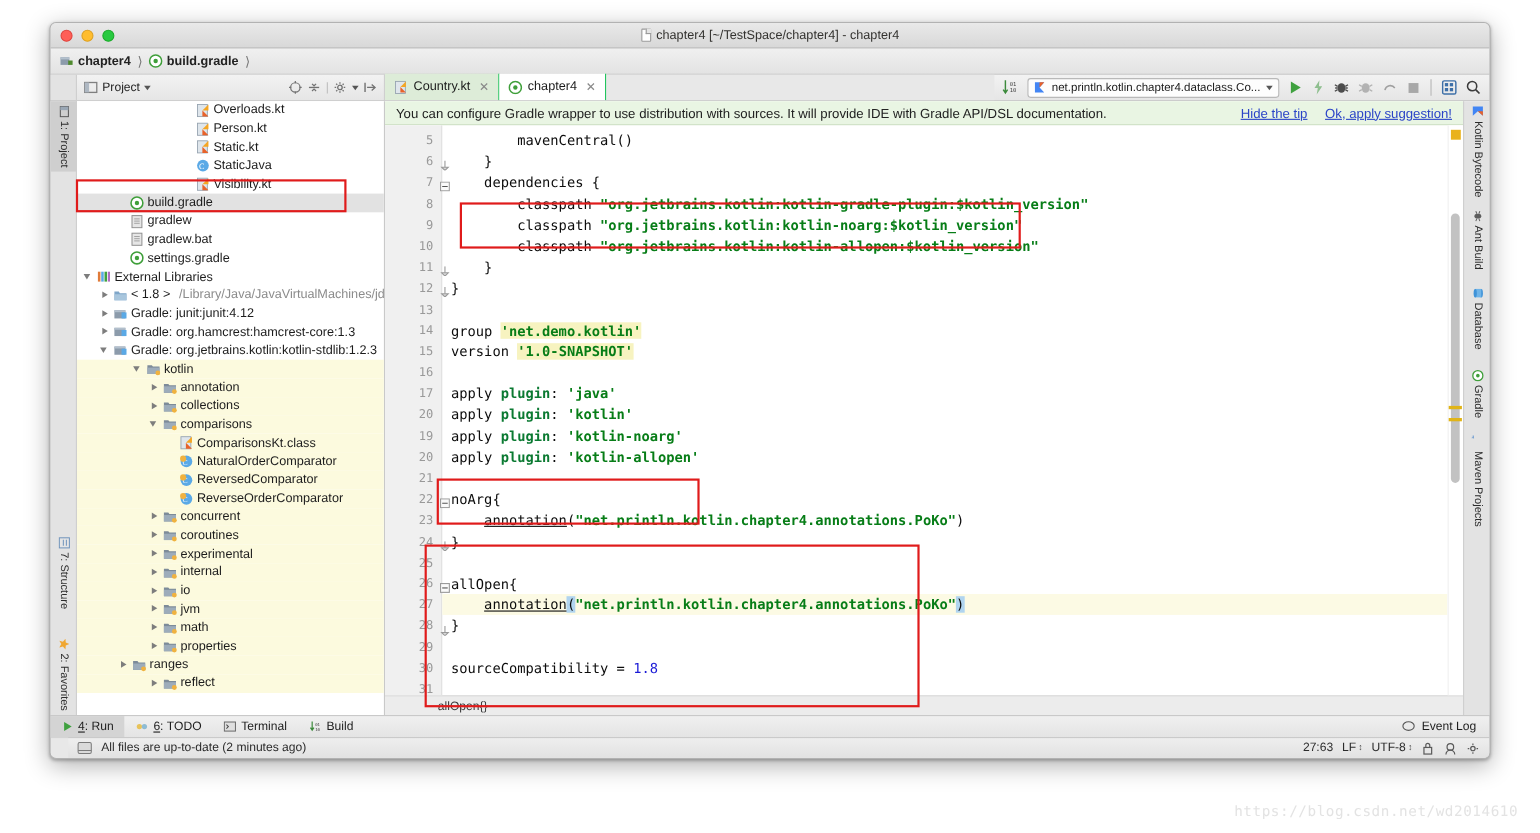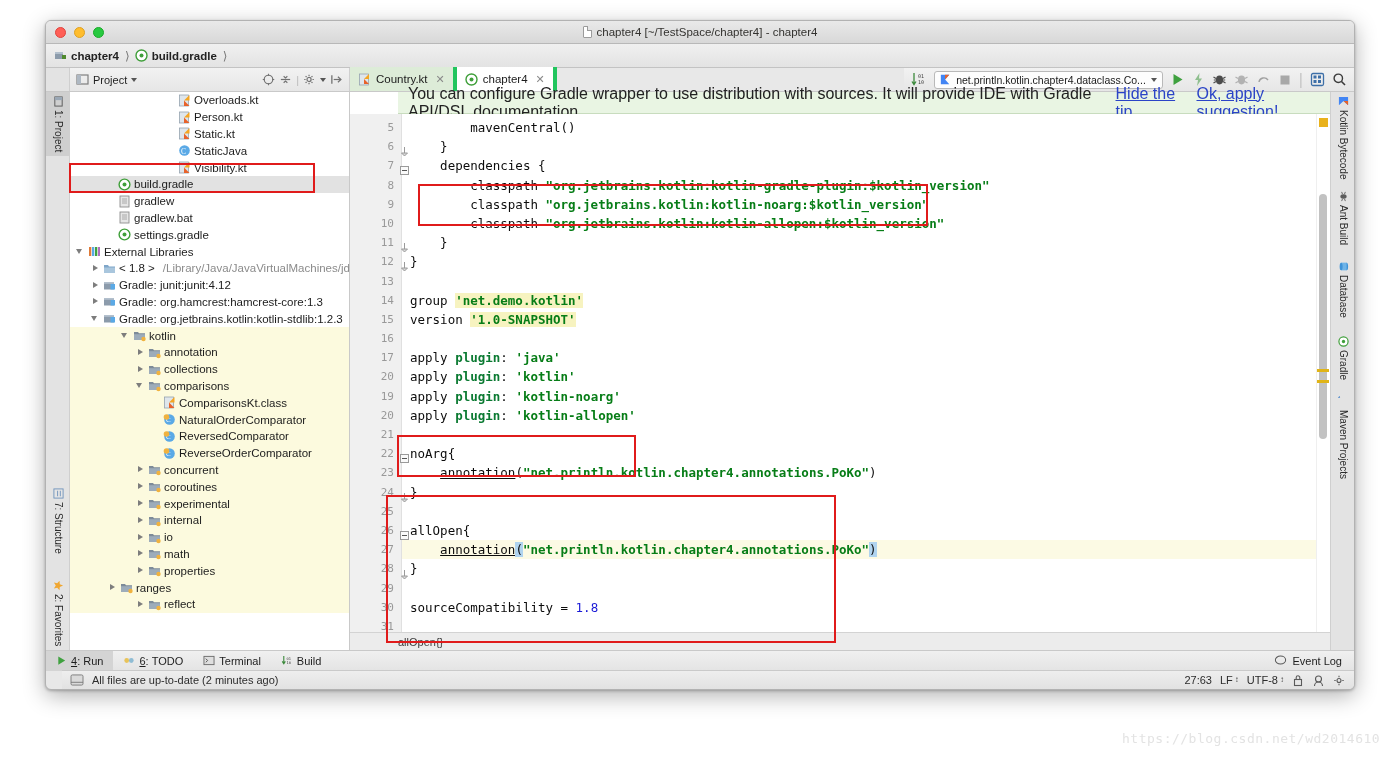--- a/index.html
+++ b/index.html
@@ -69,21 +69,21 @@
     font-size:11px; color:#1f1f1f;
   }
   .proj-head .spacer{flex:1;}
   .tiny-ic{width:13px;height:13px;display:inline-block;opacity:.75;}
   .editor-tabs {
     flex:1; display:flex; align-items:flex-end; background:#e8e8e8;
   }
   .etab {
     height:24px; display:flex; align-items:center; gap:5px;
     padding:0 8px; font-size:11.5px; color:#1b1b1b;
-    border-right:4px solid #22c55e;
+    border-right:1px solid #22c55e;
     background:#ddecd8;
   }
   .etab.active { background:#ffffff; }
   .etab .x { color:#8a8a8a; font-size:11px; margin-left:3px; }
   .rtool {
     flex:0 0 420px; display:flex; align-items:center; gap:7px;
     padding:0 7px; justify-content:flex-end;
   }
   .runcfg {
     display:flex; align-items:center; gap:5px;
@@ -129,21 +129,21 @@
   .arrow { width:9px; height:9px; flex:0 0 9px; position:relative; }
   .arrow.closed:after{content:"";position:absolute;left:2px;top:1px;border-left:5px solid #7d7d7d;border-top:3.5px solid transparent;border-bottom:3.5px solid transparent;}
   .arrow.open:after{content:"";position:absolute;left:0px;top:2px;border-top:5px solid #7d7d7d;border-left:3.5px solid transparent;border-right:3.5px solid transparent;}
   .ic { width:13px; height:13px; flex:0 0 13px; }
   .muted{ color:#8b8b8b; }
 
   
   .editor-wrap { flex:1; min-width:0; display:flex; flex-direction:column; background:#fff; position:relative;}
   .tipbar {
     height:22px; flex:0 0 22px; background:#e9f5e3; border-bottom:1px solid #c8dcbe;
-    display:flex; align-items:center; padding:0 10px; font-size:16px; color:#222;margin-left:48px;
+    display:flex; align-items:center; padding:0 10px; font-size:12px; color:#222;
   }
   .tipbar .grow{flex:1;}
   .tiplink{ color:#2b44c7; text-decoration:underline; margin-left:16px; cursor:pointer; }
   .edmain { flex:1; display:flex; min-height:0; position:relative; background:#fff;}
   .gutter {
     width:52px; flex:0 0 52px; background:#f0f0f0; border-right:1px solid #e0e0e0;
     position:relative; padding-top:4px;
   }
   .gline { height:19.2px; line-height:19.2px; text-align:right; padding-right:7px;
            font-family:"DejaVu Sans Mono", monospace; font-size:11px; color:#999; }
@@ -632,20 +632,29 @@
               <span>internal</span>
             </div>
             <div class="trow hl" style="padding-left: 66px;">
               <span class="arrow closed"></span>
               <svg class="ic" viewBox="0 0 13 13">
                 <path d="M1 3 L5 3 L6 4.2 L12 4.2 L12 11 L1 11 Z" fill="#7d8b99"></path>
                 <rect x="1" y="5.2" width="11" height="5.8" fill="#9dacba"></rect>
                 <circle cx="10.5" cy="10" r="2.2" fill="#f0b23f"></circle>
               </svg>
               <span>io</span>
+            </div>
+            <div class="trow hl" style="padding-left: 66px;">
+              <span class="arrow closed"></span>
+              <svg class="ic" viewBox="0 0 13 13">
+                <path d="M1 3 L5 3 L6 4.2 L12 4.2 L12 11 L1 11 Z" fill="#7d8b99"></path>
+                <rect x="1" y="5.2" width="11" height="5.8" fill="#9dacba"></rect>
+                <circle cx="10.5" cy="10" r="2.2" fill="#f0b23f"></circle>
+              </svg>
+              <span>jvm</span>
             </div>
             <div class="trow hl" style="padding-left: 66px;">
               <span class="arrow closed"></span>
               <svg class="ic" viewBox="0 0 13 13">
                 <path d="M1 3 L5 3 L6 4.2 L12 4.2 L12 11 L1 11 Z" fill="#7d8b99"></path>
                 <rect x="1" y="5.2" width="11" height="5.8" fill="#9dacba"></rect>
                 <circle cx="10.5" cy="10" r="2.2" fill="#f0b23f"></circle>
               </svg>
               <span>math</span>
             </div>

